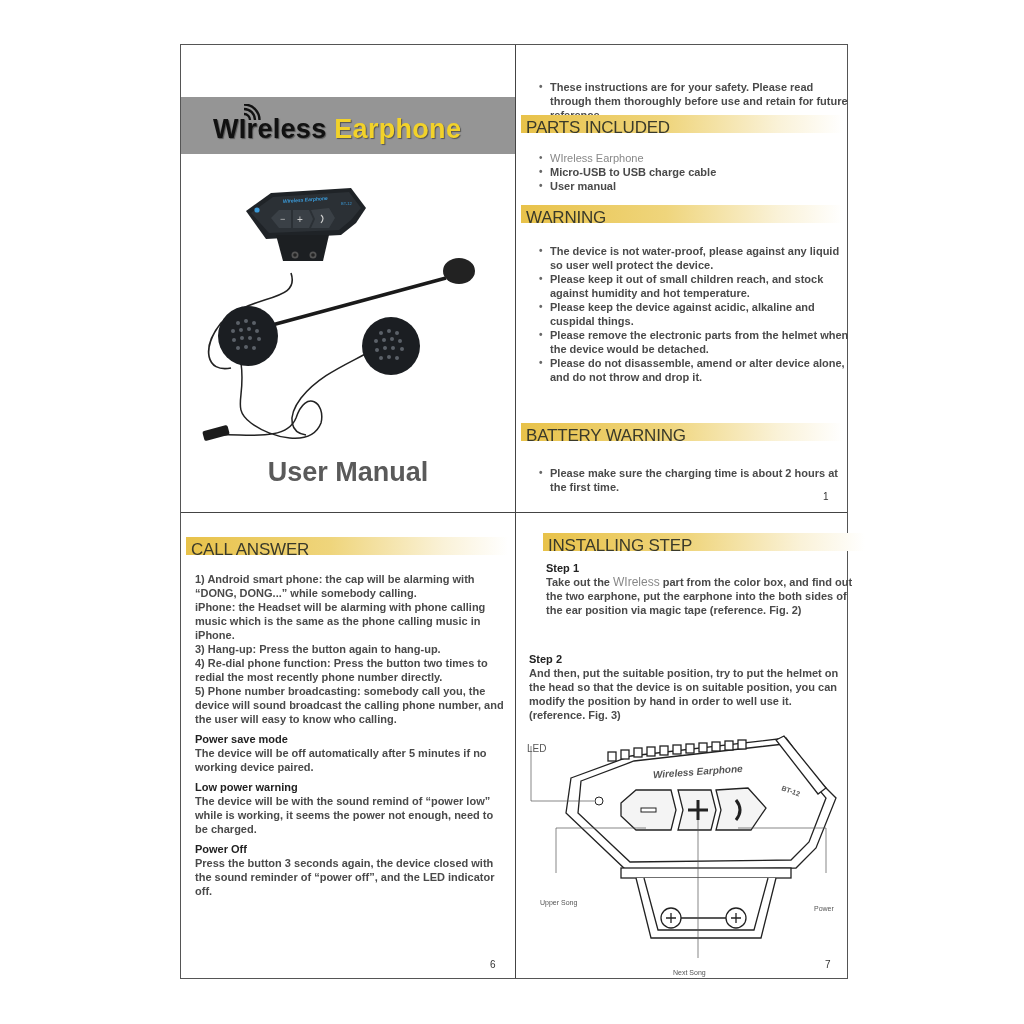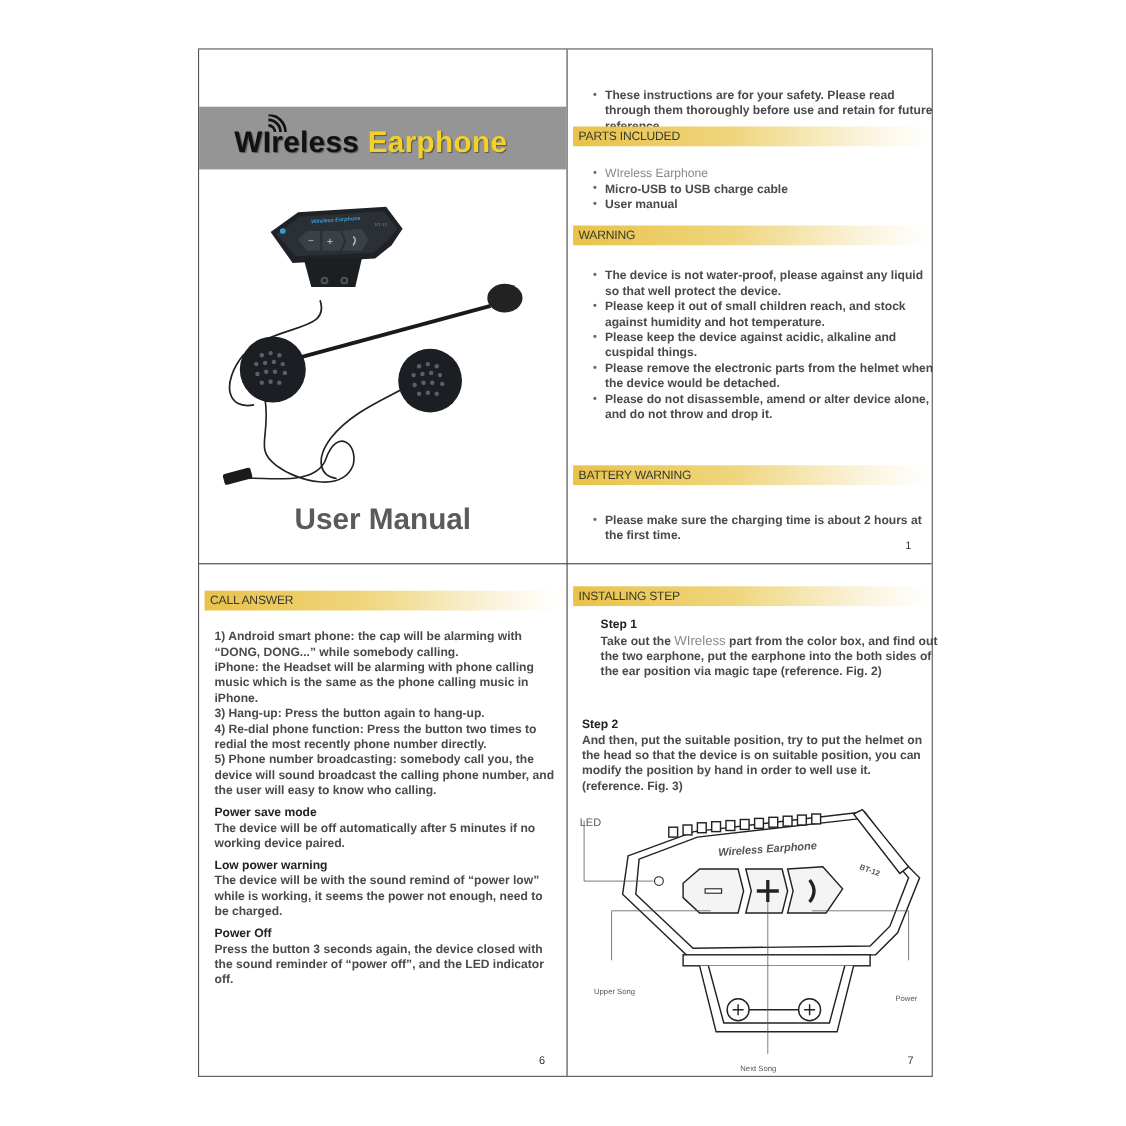--- a/index.html
+++ b/index.html
@@ -21,21 +21,21 @@
 
   .product{position:absolute;left:10px;top:128px;width:300px;height:290px;}
   .manual-title{position:absolute;left:0;width:334px;top:412px;text-align:center;font-family:"Liberation Sans",sans-serif;font-weight:bold;font-size:27px;color:#5a5a5a;}
 
   .txt{font-family:"Liberation Sans",sans-serif;font-size:11px;color:#555;line-height:14px;}
   .bold{font-weight:bold;color:#4a4a4a;}
   .bullets{list-style:none;margin:12px;padding:0;}
   .bullets li{position:relative;padding-left:11px;margin:0;}
   .bullets li::before{content:"•";position:absolute;left:0;top:0;color:#666;font-size:10px;}
   .section-head{position:absolute;left:5px;width:322px;height:18px;background:linear-gradient(90deg,#e8c24a 0%,#efd57c 45%,#faf2d8 80%,#fff 100%);}
-  .section-head span{position:absolute;left:5px;top:3px;font-family:"Liberation Sans",sans-serif;font-size:11px;color:#3a3a2a;letter-spacing:-0.2px;}
+  .section-head span{position:absolute;left:5px;top:3px;font-family:"Liberation Sans",sans-serif;font-size:17px;color:#3a3a2a;letter-spacing:-0.2px;}
   .light{color:#888;font-weight:normal;}
   .pnum{position:absolute;font-family:"Liberation Sans",sans-serif;font-size:10px;color:#333;}
   .sub{font-family:"Liberation Sans",sans-serif;font-size:11px;font-weight:bold;color:#222;margin-top:6px;}
   .diagram{position:absolute;left:10px;top:205px;width:315px;height:255px;}
   .dlabel{position:absolute;font-family:"Liberation Sans",sans-serif;font-size:7px;color:#555;}
 </style>
 </head>
 <body>
 
 <div class="sheet">
@@ -136,21 +136,21 @@
     <ul class="bullets txt bold" style="position:absolute;left:11px;top:94px;width:310px;">
       <li class="light">WIreless Earphone</li>
       <li>Micro-USB to USB charge cable</li>
       <li>User manual</li>
     </ul>
 
     <div class="section-head" style="top:160px;">
       <span>WARNING</span>
     </div>
     <ul class="bullets txt bold" style="position:absolute;left:11px;top:187px;width:312px;">
-      <li>The device is not water-proof, please against any liquid so that well protect the device.</li>
+      <li>The device is not water-proof, please against any liquid so user well protect the device.</li>
       <li>Please keep it out of small children reach, and stock against humidity and hot temperature.</li>
       <li>Please keep the device against acidic, alkaline and cuspidal things.</li>
       <li>Please remove the electronic parts from the helmet when the device would be detached.</li>
       <li>Please do not disassemble, amend or alter device alone, and do not throw and drop it.</li>
     </ul>
 
     <div class="section-head" style="top:378px;">
       <span>BATTERY WARNING</span>
     </div>
     <ul class="bullets txt bold" style="position:absolute;left:11px;top:409px;width:310px;">
@@ -174,21 +174,21 @@
       <div>The device will be off automatically after 5 minutes if no working device paired.</div>
       <div class="sub">Low power warning</div>
       <div>The device will be with the sound remind of “power low” while is working, it seems the power not enough, need to be charged.</div>
       <div class="sub">Power Off</div>
       <div>Press the button 3 seconds again, the device closed with the sound reminder of “power off”, and the LED indicator off.</div>
     </div>
     <div class="pnum" style="left:309px;top:446px;">6</div>
   </div>
 
   <div class="page p-7">
-    <div class="section-head" style="top:20px;">
+    <div class="section-head" style="top:20px;margin-left:22px;">
       <span>INSTALLING STEP</span>
     </div>
     <div class="txt bold" style="position:absolute;left:13px;top:48px;width:312px;margin-left:17px;">
       <div class="sub" style="margin-top:0;">Step 1</div>
       <div><span>Take out the </span><span class="light" style="font-size:12px;">WIreless</span><span> part from the color box, and find out the two earphone, put the earphone into the both sides of the ear position via magic tape (reference. Fig. 2)</span></div>
     </div>
     <div class="txt bold" style="position:absolute;left:13px;top:139px;width:312px;">
       <div class="sub" style="margin-top:0;">Step 2</div>
       <div>And then, put the suitable position, try to put the helmet on the head so that the device is on suitable position, you can modify the position by hand in order to well use it. (reference. Fig. 3)</div>
     </div>

